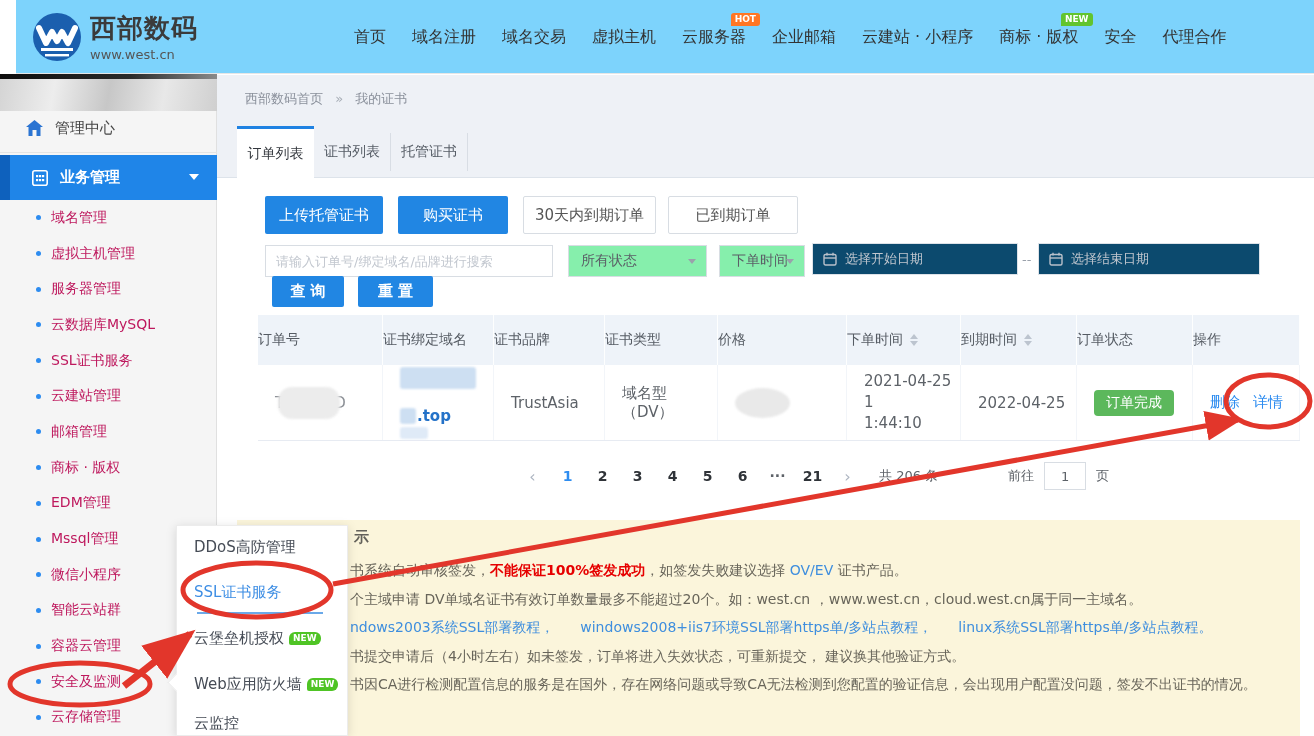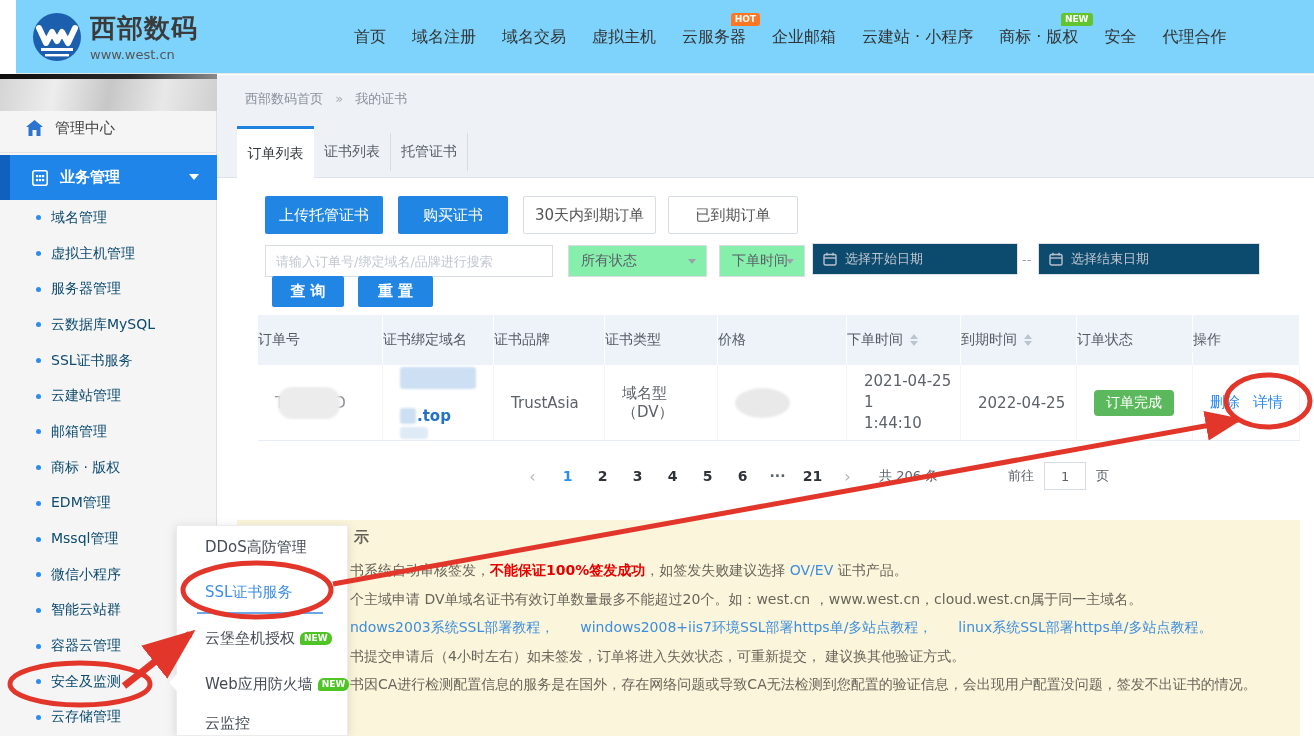--- a/index.html
+++ b/index.html
@@ -35,21 +35,21 @@
   .sb-divider { position:absolute; left:0; top:78px; width:217px; height:1px; background:#e4e4e4; }
   .sb-section { position:absolute; left:0; top:81px; width:217px; height:45px; background:#1f85e8; display:flex; align-items:center; cursor:pointer; }
   .sb-section-strip { position:absolute; left:0; top:0; width:10px; height:45px; background:#0e61bd; }
   .sb-section svg { margin-left:32px; }
   .sb-section-label { margin-left:12px; font-size:15px; font-weight:bold; color:#fff; }
   .sb-caret { position:absolute; right:18px; top:19px; width:0; height:0;
               border-left:5px solid transparent; border-right:5px solid transparent; border-top:6px solid #fff; }
   .sb-items { position:absolute; left:0; top:126px; width:217px; }
   .sb-item { height:35.7px; display:flex; align-items:center; cursor:pointer; }
   .sb-dot { width:5px; height:5px; border-radius:50%; background:#2d8cf0; margin-left:36px; }
-  .sb-item-label { margin-left:10px; font-size:14px; color:#0c4a6e; }
+  .sb-item-label { margin-left:10px; font-size:14px; color:#be185d; }
 
   
   .band { position:absolute; left:217px; top:75px; width:1097px; height:103px; background:#eef1f6; border-bottom:1px solid #dde3ea; }
   .breadcrumb { position:absolute; left:245px; top:90px; font-size:13px; color:#8a909b; z-index:2; }
   .breadcrumb .bc-link { cursor:pointer; }
   .breadcrumb .bc-sep { margin:0 8px; color:#a7adb6; }
   .tab-active { position:absolute; left:237px; top:126px; width:77px; height:53px; background:#fff;
                 border-top:3px solid #1f82e2; display:flex; align-items:center; justify-content:center;
                 font-size:14px; color:#33373d; z-index:2; cursor:pointer; }
   .tab { position:absolute; top:133px; height:38px; width:77px; display:flex; align-items:center; justify-content:center;
@@ -139,21 +139,21 @@
   .n-line { height:28.6px; line-height:28.6px; white-space:nowrap; overflow:hidden; }
   .n-red { color:#e60000; font-weight:bold; }
   .n-link { color:#3e8ede; cursor:pointer; }
   .n-gap { margin-right:26px; }
 
   
   .flyout { position:absolute; left:176px; top:525px; width:172px; height:211px; background:#fff;
             border:1px solid #ececec; box-shadow:0 2px 10px rgba(0,0,0,.13); z-index:50; }
   .flyout-notch { position:absolute; left:-7px; top:150px; width:13px; height:13px; background:#fff;
                   transform:rotate(45deg); border-left:1px solid #ececec; border-bottom:1px solid #ececec; }
-  .fly-item { position:absolute; left:28px; height:30px; display:flex; align-items:center;
+  .fly-item { position:absolute; left:17px; height:30px; display:flex; align-items:center;
               font-size:15px; color:#464c56; cursor:pointer; white-space:nowrap; }
   .fly-item.i1 { top:6px; } .fly-item.i2 { top:51px; color:#3e8ee4; }
   .fly-item.i3 { top:97px; } .fly-item.i4 { top:143px; } .fly-item.i5 { top:182px; }
   .fly-underline { position:absolute; left:20px; top:86px; width:126px; height:2px; background:#6aa9e9; }
   .fly-badge { background:#4fc425; color:#fff; font-size:9px; font-weight:bold; padding:1px 4px;
                border-radius:6px 6px 6px 2px; margin-left:5px; line-height:11px; }
 
   
   .annotations { position:absolute; left:0; top:0; width:1314px; height:736px; z-index:100; pointer-events:none; }
 </style>

